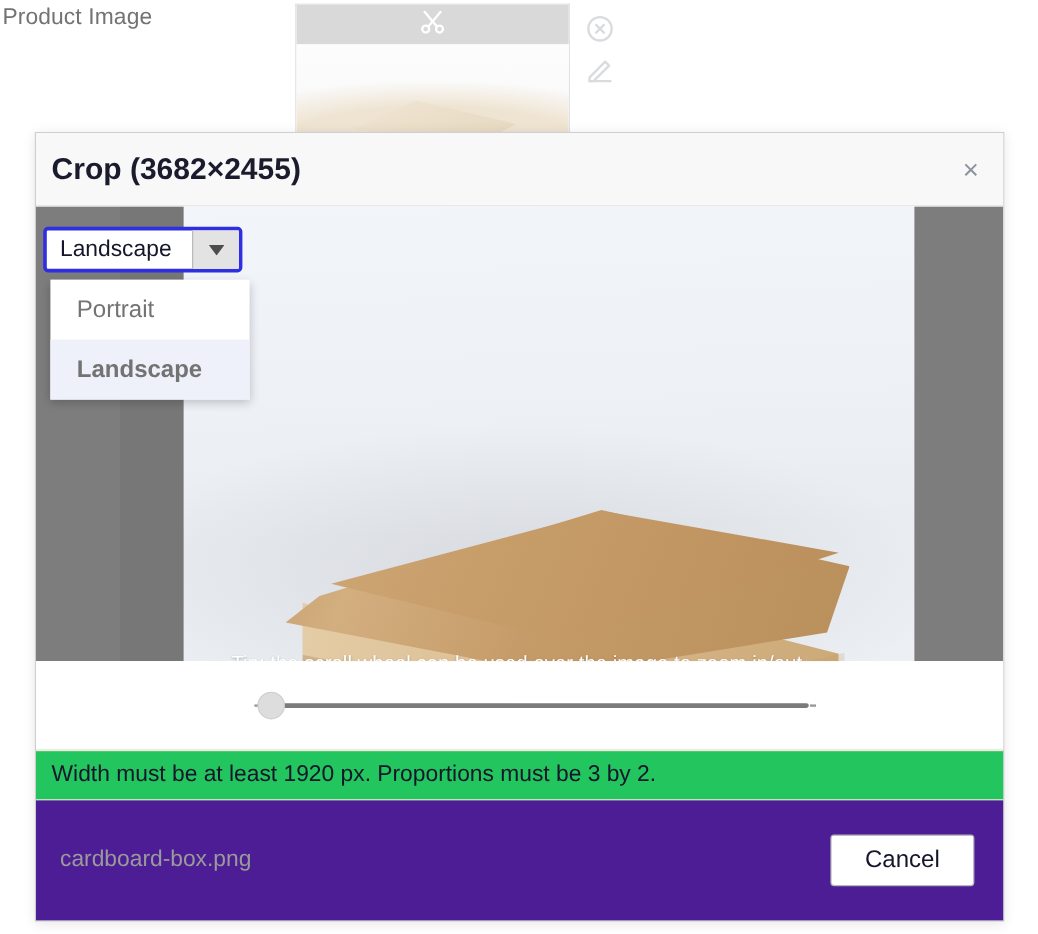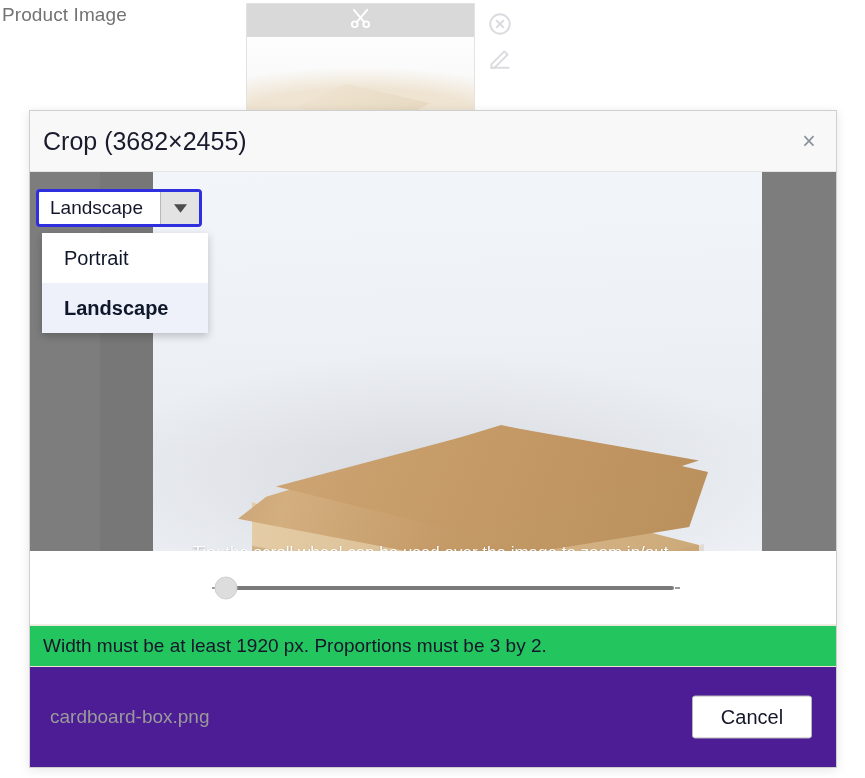--- a/index.html
+++ b/index.html
@@ -64,21 +64,21 @@
   
   #dialog-header {
     position: relative;
     height: 61px;
     background: #f8f8f8;
     border-bottom: 1px solid #e4e4e4;
     display: flex; align-items: center;
   }
   #dialog-title {
     margin-left: 13px;
-    font-size: 25px; color: #1b1b2e; font-weight: 400;
+    font-size: 25px; color: #1b1b2e; font-weight: 700;
   }
   #dialog-close-button {
     position: absolute; right: 10px; top: 50%;
     transform: translateY(-50%);
     width: 34px; height: 34px;
     display: flex; align-items: center; justify-content: center;
     color: #8b939c; font-size: 23px; line-height: 1;
     cursor: pointer; user-select: none;
   }
 
@@ -182,21 +182,21 @@
   #aspect-options {
     position: absolute; left: 6px; top: 44px;
     width: 166px;
     background: #ffffff;
     box-shadow: 0 3px 8px rgba(0,0,0,.22);
   }
   .aspect-option {
     height: 50px;
     display: flex; align-items: center;
     padding-left: 22px;
-    font-size: 20px; color: #0f172a;
+    font-size: 20px; color: #737373;
     cursor: pointer;
   }
   .aspect-option.is-selected {
     background: #eef0fa;
     font-weight: bold;
   }
 
   
   #zoom-slider-row {
     position: relative;

